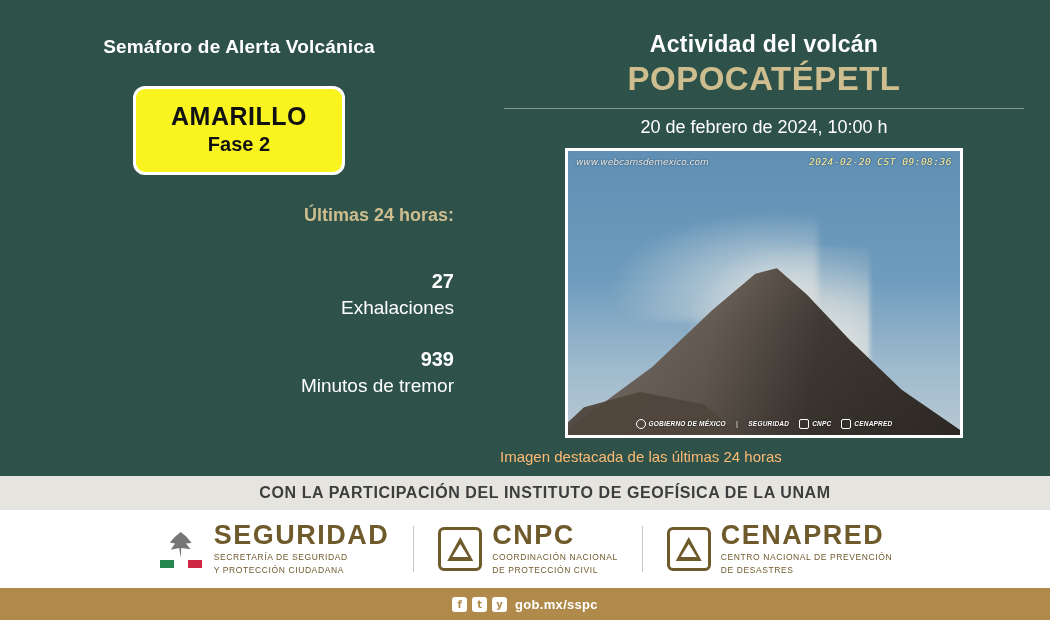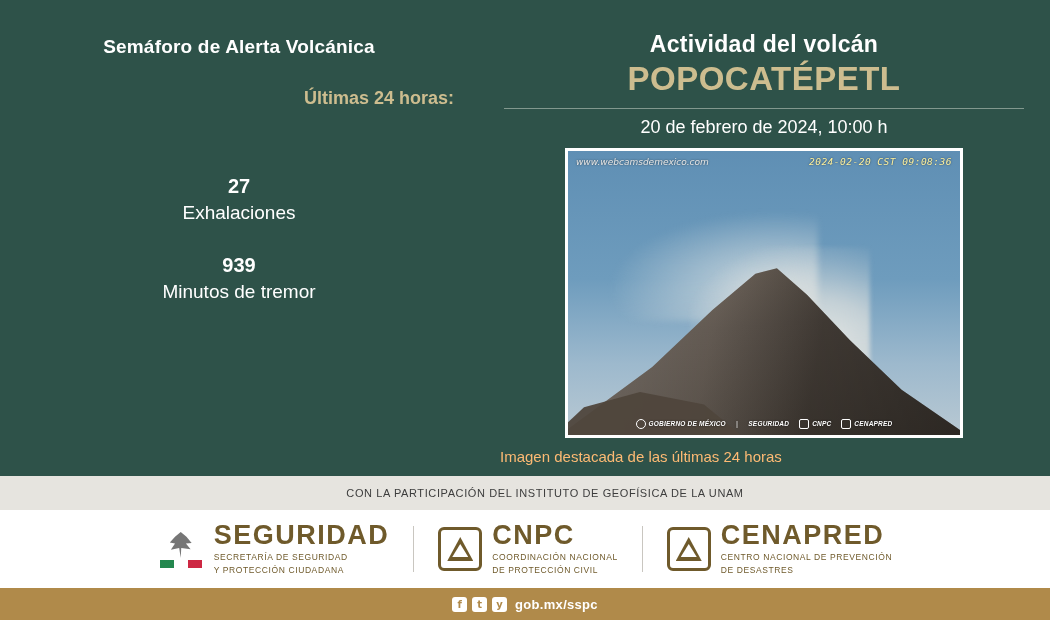--- a/index.html
+++ b/index.html
@@ -59,22 +59,22 @@
     line-height: 1.3;
   }
   .last24 {
     margin-top: 30px;
     text-align: right;
     color: #cdbd8f;
     font-size: 18px;
     font-weight: bold;
   }
   .stats {
-    margin-top: 64px;
-    text-align: center;
+    margin-top: 42px;
+    text-align: right;
   }
   .stat { margin-bottom: 26px; }
   .stat .value {
     color: #ffffff;
     font-size: 20px;
     font-weight: bold;
     line-height: 1.35;
   }
   .stat .label {
     color: #ffffff;
@@ -238,22 +238,22 @@
     left: 0; top: 476px;
     width: 1050px;
     height: 34px;
     background: #e6e4df;
     display: flex;
     align-items: center;
     justify-content: center;
   }
   .unam-bar span {
     color: #3d3d3d;
-    font-size: 11px;
-    font-weight: normal;
+    font-size: 16px;
+    font-weight: bold;
     letter-spacing: 0.6px;
     padding-left: 40px;
   }
 
   
   .logos-bar {
     position: absolute;
     left: 0; top: 510px;
     width: 1050px;
     height: 78px;
@@ -368,20 +368,24 @@
   }
 </style>
 </head>
 <body>
 
 <div class="poster">
 
   <div class="left-panel">
     <div class="alert-title">Semáforo de Alerta Volcánica</div>
 
+    <div class="alert-badge">
+      <div class="level">AMARILLO</div>
+      <div class="phase">Fase 2</div>
+    </div>
 
     <div class="last24">Últimas 24 horas:</div>
 
     <div class="stats">
       <div class="stat">
         <div class="value">27</div>
         <div class="label">Exhalaciones</div>
       </div>
       <div class="stat">
         <div class="value">939</div>

